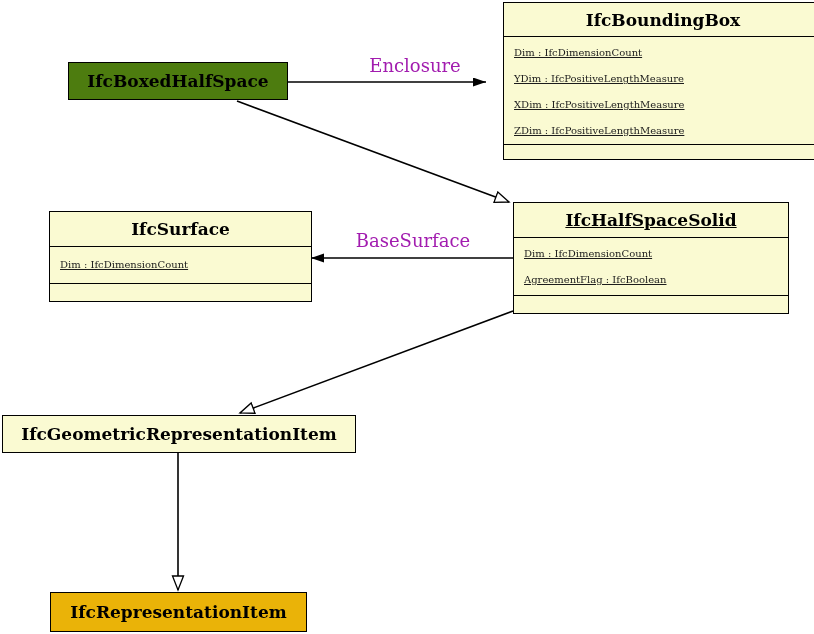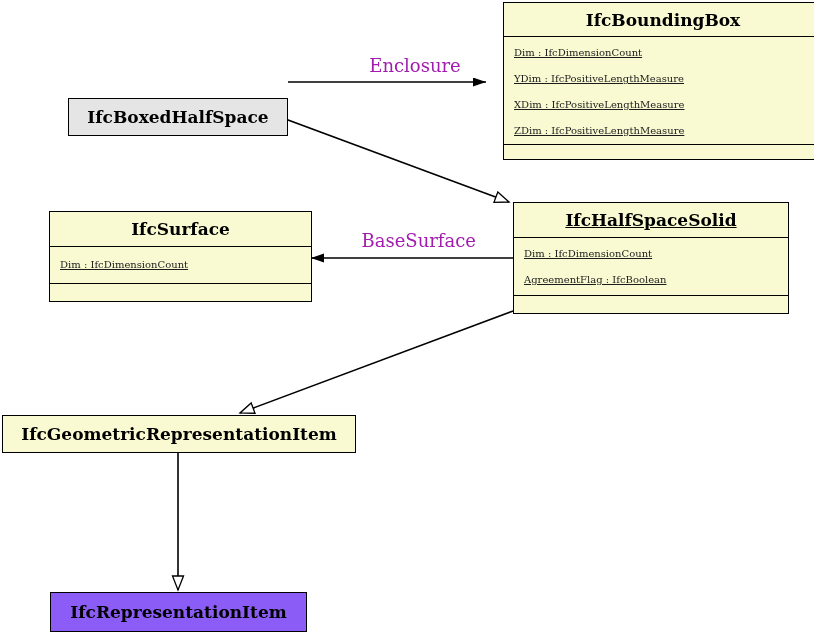--- a/index.html
+++ b/index.html
@@ -82,21 +82,21 @@
   #box-ifchalfspacesolid .attr-line   { line-height: 26px; }
   #box-ifchalfspacesolid .class-empty { height: 17px; }
 
   #box-ifcgeometricrepresentationitem { left: 2px; top: 415px; width: 354px; height: 38px; justify-content: flex-end; }
   #box-ifcgeometricrepresentationitem .class-title { height: 100%; }
 
   #box-ifcrepresentationitem     { left: 50px;  top: 592px; width: 257px; height: 40px; }
   #box-ifcrepresentationitem .class-title { height: 100%; }
 
   #label-enclosure   { left: 355px; top: 55px;  width: 120px; }
-  #label-basesurface { left: 350px; top: 230px; width: 126px; text-align: right; }
+  #label-basesurface { left: 350px; top: 230px; width: 126px; }
 </style>
 </head>
 <body>
 
 <div class="canvas" style="background: rgb(255, 255, 255);">
 
   <svg class="edges" viewBox="0 0 814 634" xmlns="http://www.w3.org/2000/svg">
     <defs>
       <marker id="arrow-filled" markerUnits="userSpaceOnUse" markerWidth="14" markerHeight="10" refX="13" refY="4.5" orient="auto">
         <path d="M0,0 L13,4.5 L0,9 Z" fill="#000"></path>
@@ -121,21 +121,21 @@
     <div class="class-title">IfcBoundingBox</div>
     <div class="class-attrs" style="color: rgb(28, 28, 28);">
       <div class="attr-line">Dim : IfcDimensionCount</div>
       <div class="attr-line">YDim : IfcPositiveLengthMeasure</div>
       <div class="attr-line">XDim : IfcPositiveLengthMeasure</div>
       <div class="attr-line">ZDim : IfcPositiveLengthMeasure</div>
     </div>
     <div class="class-empty"></div>
   </div>
 
-  <div class="class-box" id="box-ifcboxedhalfspace" style="background: #e5e5e5; border-color: rgb(0, 0, 0); margin-top: 36px;">
+  <div class="class-box" id="box-ifcboxedhalfspace" style="background: #4d7c0f; border-color: rgb(0, 0, 0);">
     <div class="class-title">IfcBoxedHalfSpace</div>
   </div>
 
   <div class="class-box" id="box-ifcsurface" style="background: rgb(250, 250, 210); border-color: rgb(0, 0, 0);">
     <div class="class-title">IfcSurface</div>
     <div class="class-attrs" style="color: rgb(28, 28, 28);">
       <div class="attr-line">Dim : IfcDimensionCount</div>
     </div>
     <div class="class-empty"></div>
   </div>
@@ -146,20 +146,20 @@
       <div class="attr-line">Dim : IfcDimensionCount</div>
       <div class="attr-line">AgreementFlag : IfcBoolean</div>
     </div>
     <div class="class-empty"></div>
   </div>
 
   <div class="class-box" id="box-ifcgeometricrepresentationitem" style="background: rgb(250, 250, 210); border-color: rgb(0, 0, 0);">
     <div class="class-title">IfcGeometricRepresentationItem</div>
   </div>
 
-  <div class="class-box" id="box-ifcrepresentationitem" style="background: #8b5cf6; border-color: rgb(0, 0, 0);">
+  <div class="class-box" id="box-ifcrepresentationitem" style="background: #eab308; border-color: rgb(0, 0, 0);">
     <div class="class-title">IfcRepresentationItem</div>
   </div>
 
   <div class="edge-label" id="label-enclosure">Enclosure</div>
   <div class="edge-label" id="label-basesurface">BaseSurface</div>
 
 </div>
 
 </body></html>

